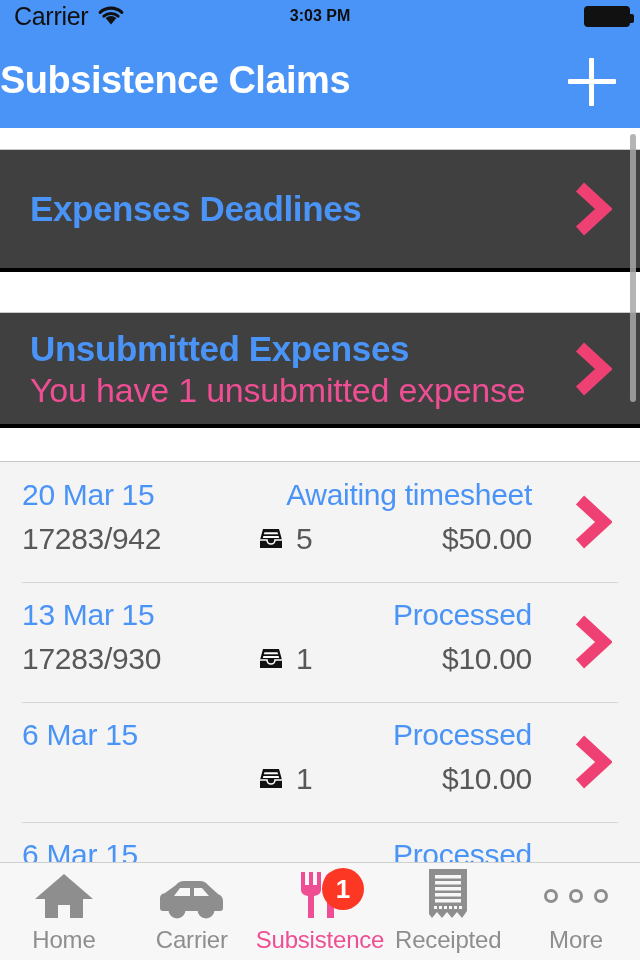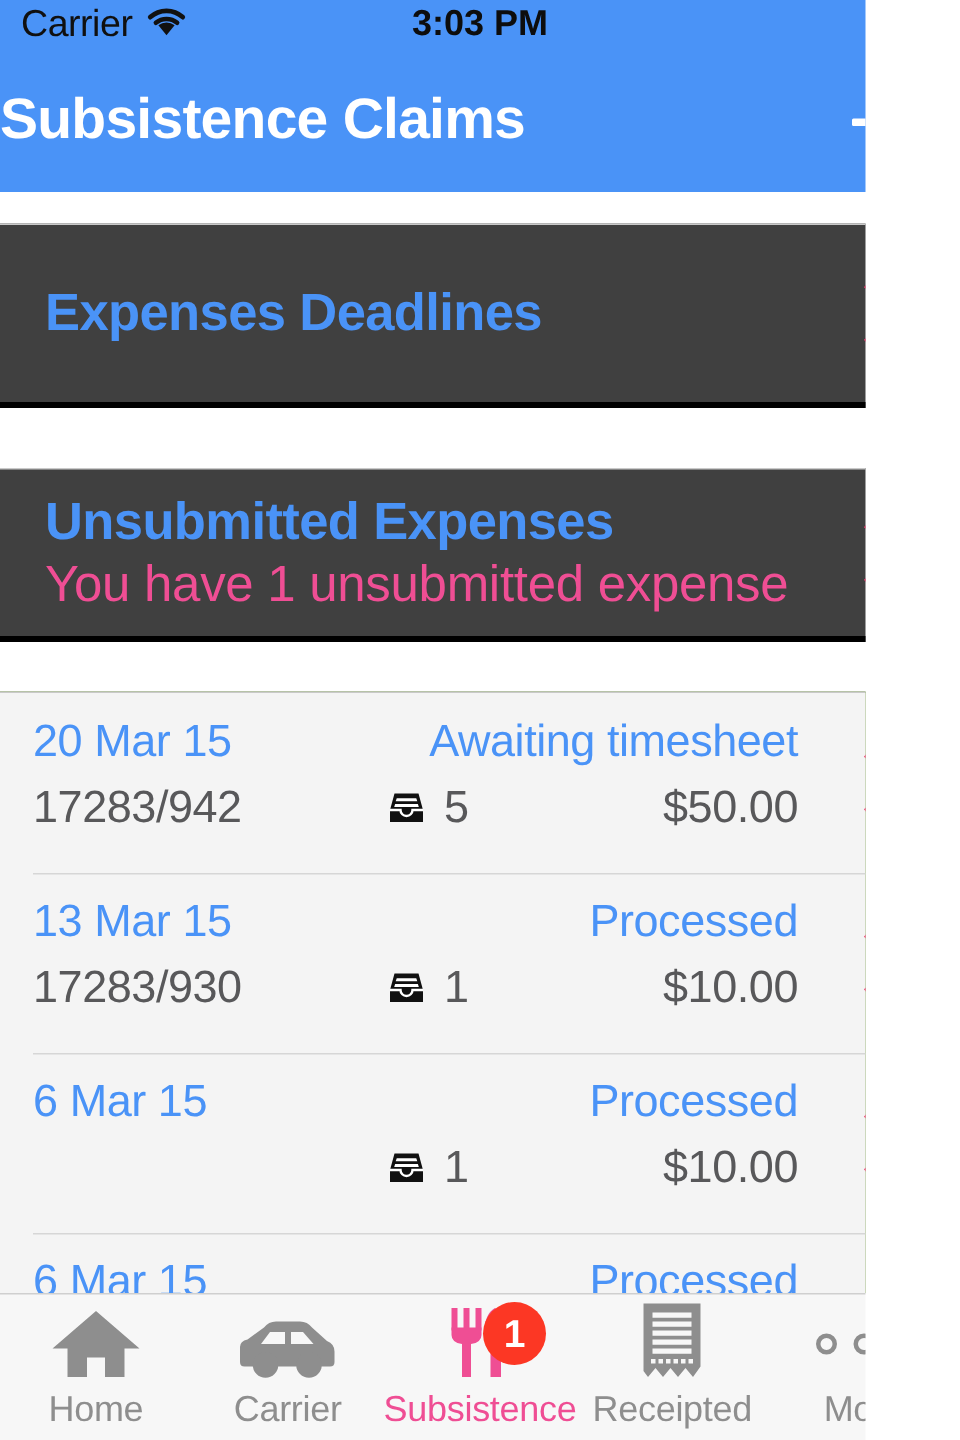--- a/index.html
+++ b/index.html
@@ -2,33 +2,33 @@
 <html><head>
 <meta charset="utf-8">
 <style>
   * { margin:0; padding:0; box-sizing:border-box; }
   html, body {
     width:640px; height:960px;
     font-family:"Liberation Sans", sans-serif;
     background:#ffffff;
     overflow:hidden;
   }
-  #app { position:relative; width:577px; height:960px; overflow:hidden; background:#fff; }
+  #app { position:relative; width:640px; height:960px; overflow:hidden; background:#fff; }
 
   
   .statusbar {
     position:absolute; top:0; left:0; width:640px; height:32px;
     background:#4a93f7; color:#111;
     display:flex; align-items:center;
   }
   .sb-left { position:absolute; left:14px; top:0; height:32px; display:flex; align-items:center; gap:9px; }
   .sb-carrier { font-size:25px; letter-spacing:-0.3px; color:#101010; line-height:32px; }
   .sb-center {
     position:absolute; left:0; width:640px; text-align:center;
-    font-size:24px; font-weight:bold; color:#0d0d0d; line-height:32px;
+    font-size:16px; font-weight:bold; color:#0d0d0d; line-height:32px;
   }
   .sb-right { position:absolute; right:10px; top:0; height:32px; display:flex; align-items:center; }
   .battery { position:relative; width:46px; height:21px; border:2px solid #111; border-radius:4px; background:#111; }
   .battery:after { content:""; position:absolute; right:-6px; top:6px; width:4px; height:9px; background:#111; border-radius:0 2px 2px 0; }
 
   
   .navbar {
     position:absolute; top:32px; left:0; width:640px; height:96px;
     background:#4a93f7;
   }

